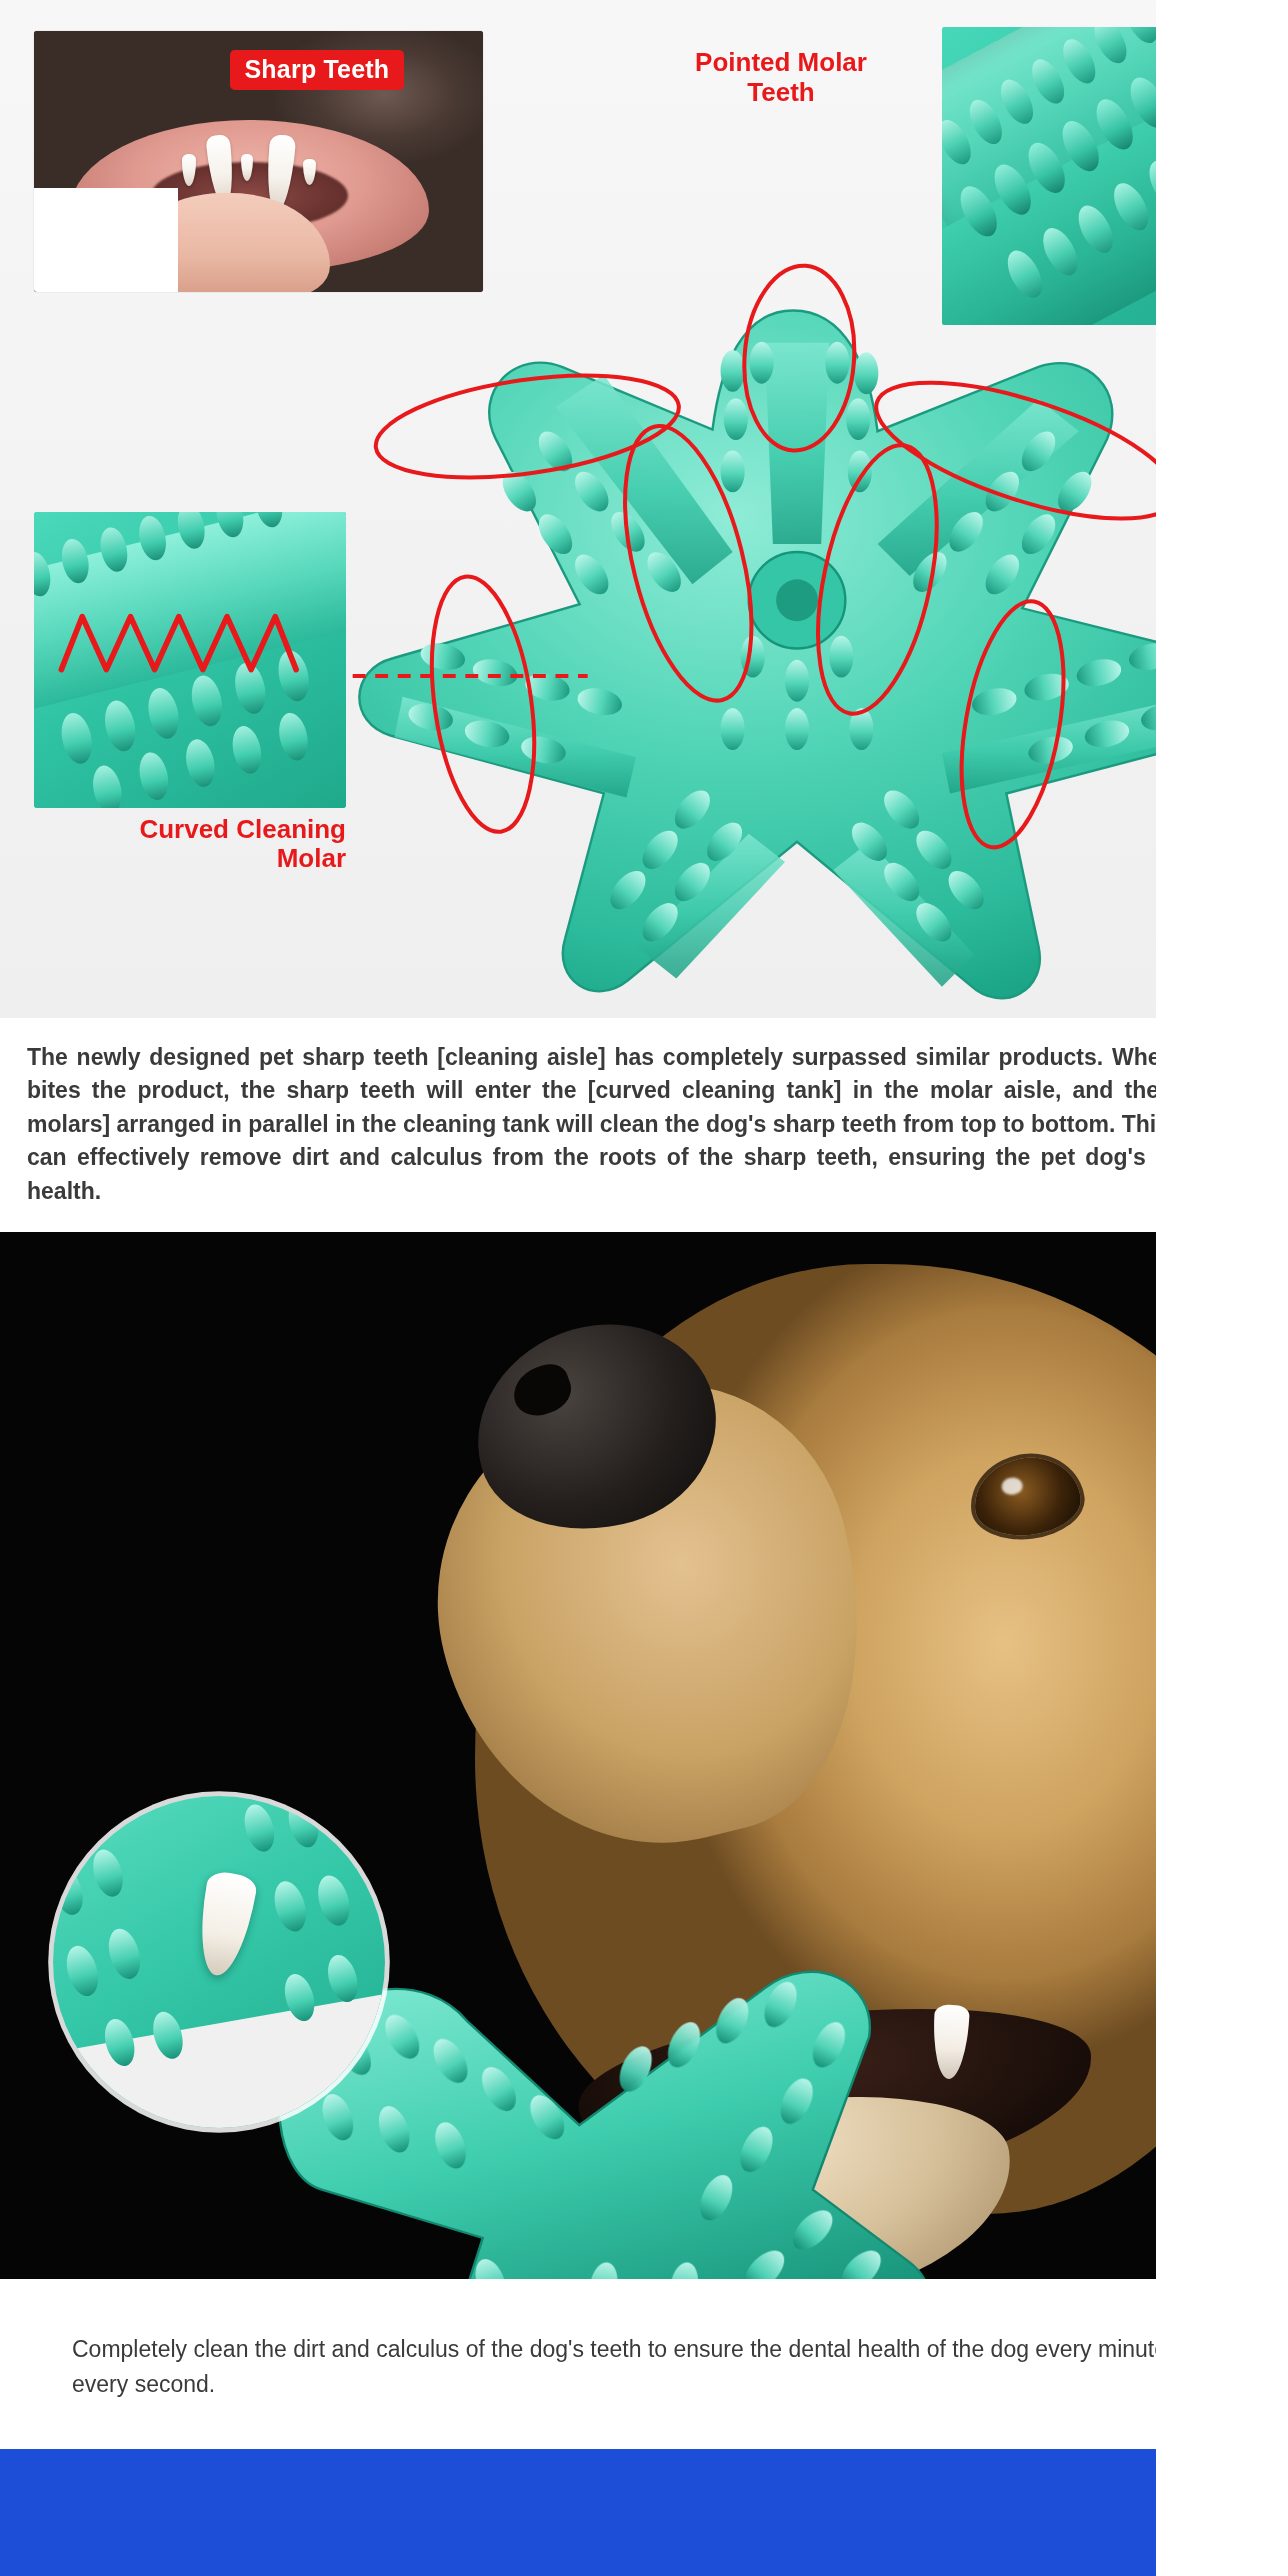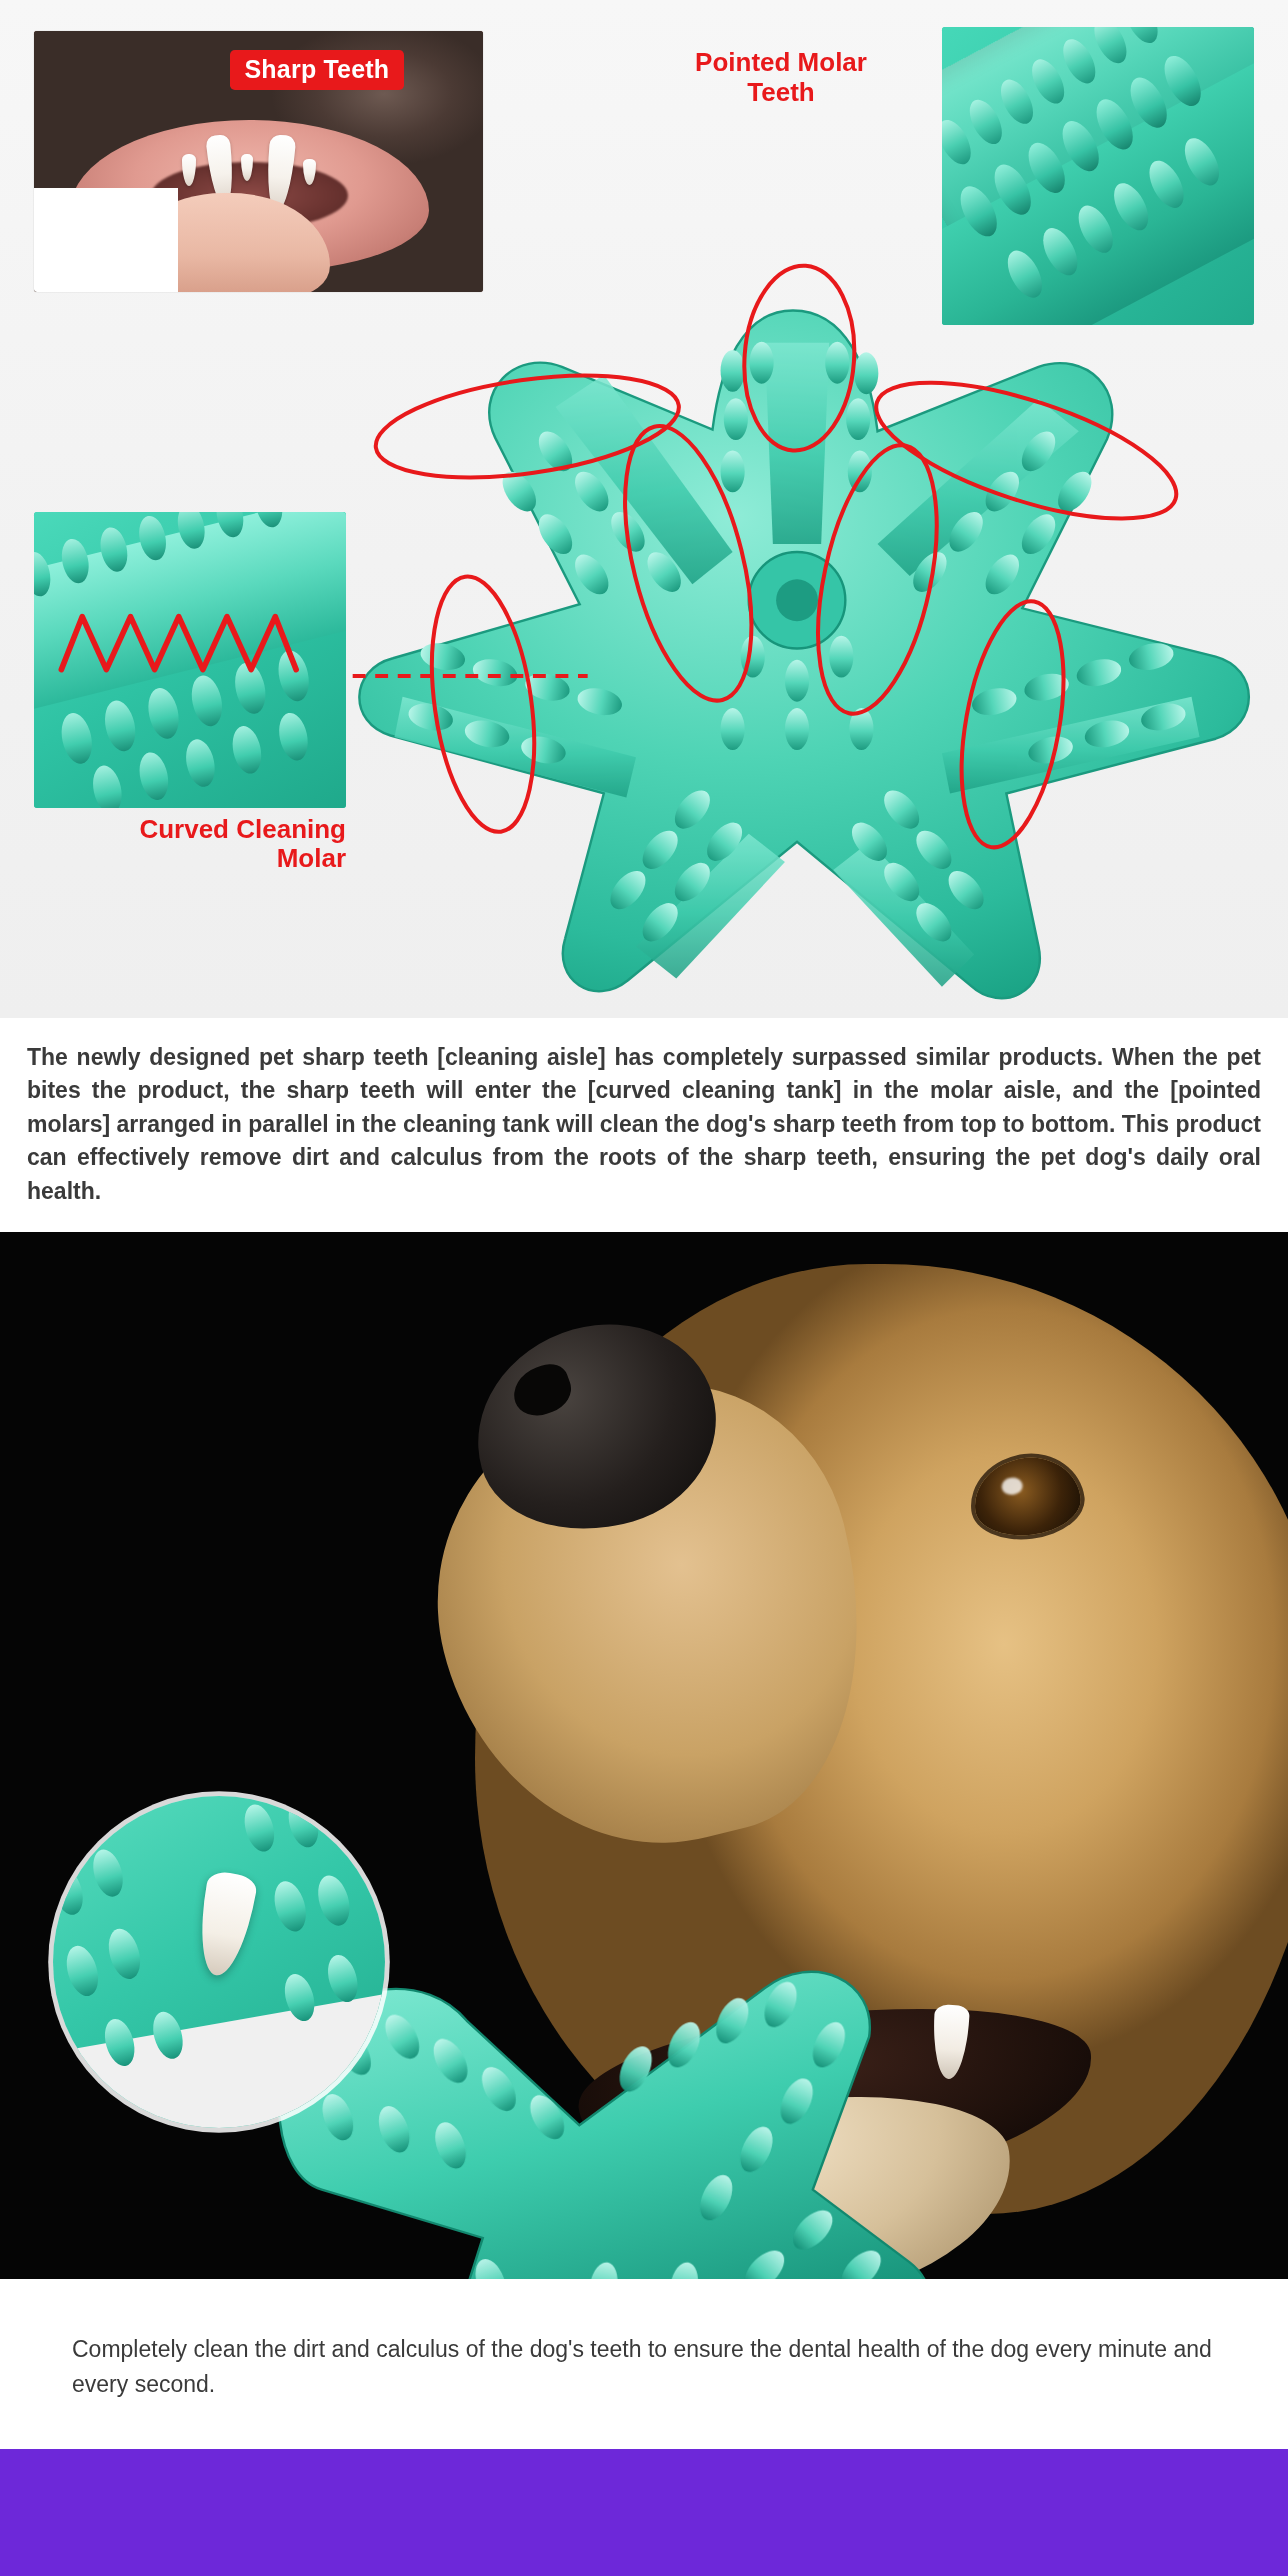--- a/index.html
+++ b/index.html
@@ -2,25 +2,25 @@
 <html style="font-size:13px"><head>
 <meta charset="utf-8">
 <style>
   * { box-sizing: border-box; margin: 0; padding: 0; }
   html, body {
     width: 1288px;
     background: #ffffff;
     font-family: "Liberation Sans", sans-serif;
   }
   .page {
-    width: 1288px;
+    width: 1156px;
     min-height: 2576px;
     position: relative;
     overflow: hidden;
-    background: #6d28d9;
+    background: #1d4ed8;
   }
 
   
   .diagram-panel {
     position: relative;
     width: 1288px;
     height: 1018px;
     background: linear-gradient(180deg,#f7f7f7 0%,#f2f2f2 55%,#efefef 100%);
     overflow: hidden;
   }

